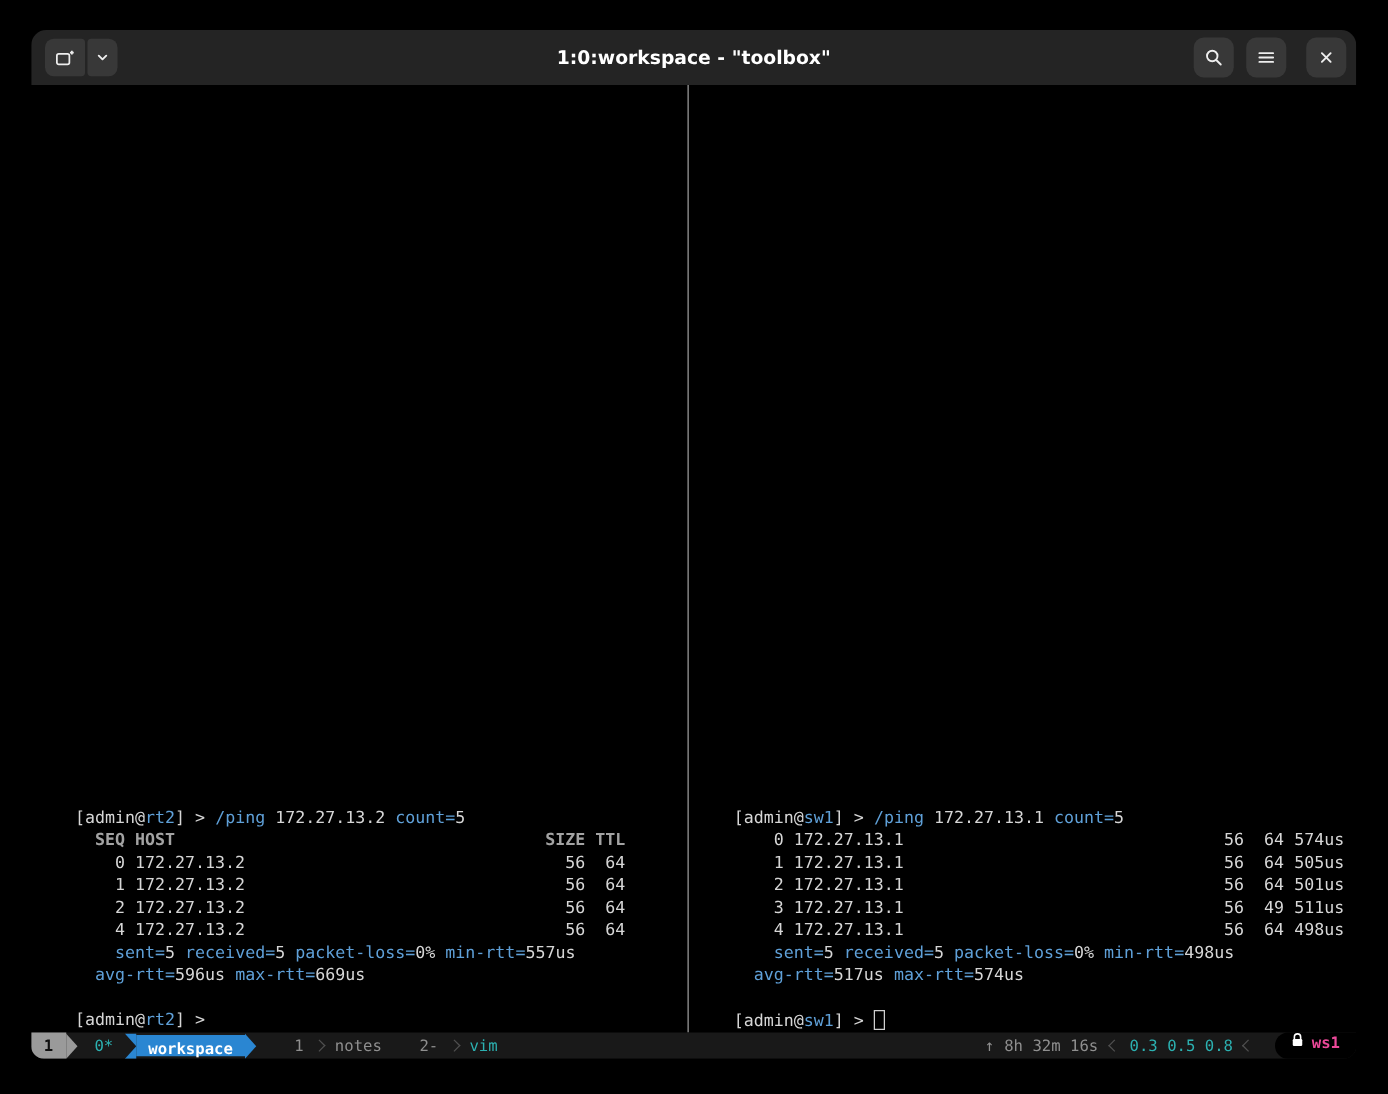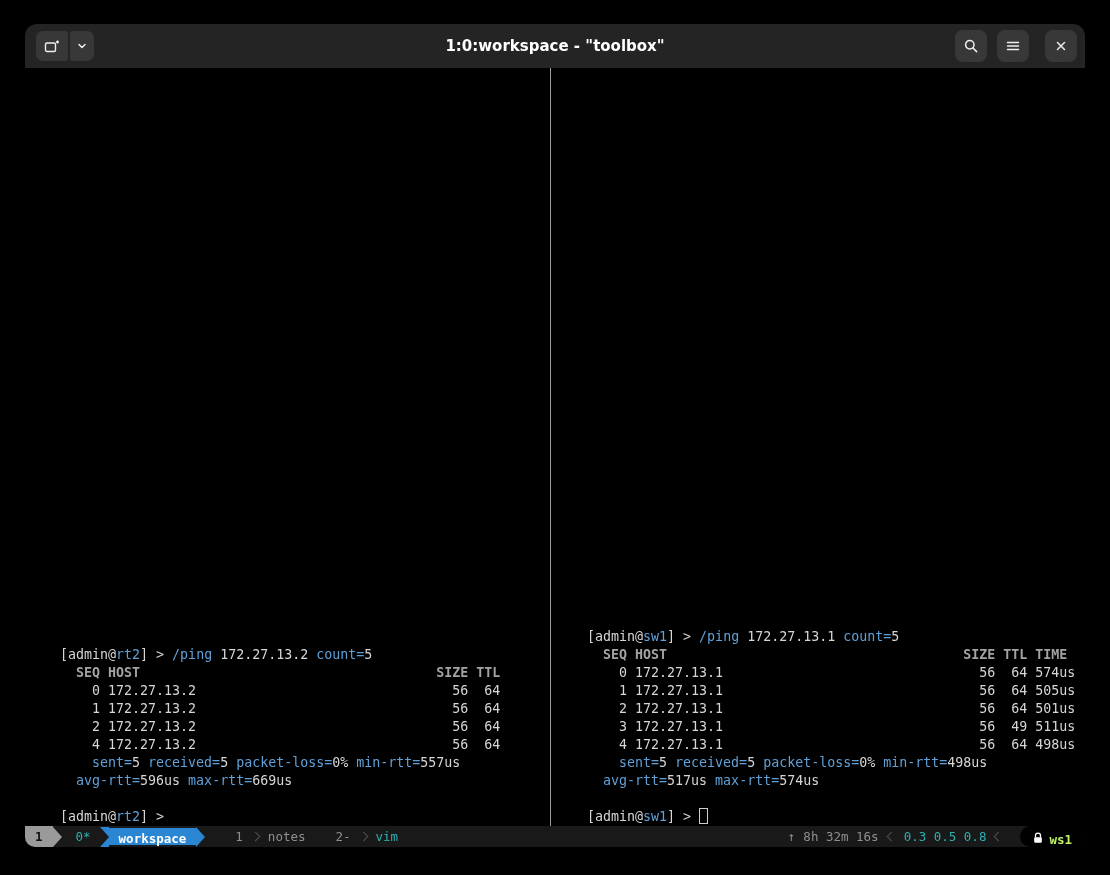--- a/index.html
+++ b/index.html
@@ -47,21 +47,21 @@
   .w-name{line-height:21px;}
   .w-name.active{display:inline-block;height:17px;background:var(--blue);color:#fff;font-weight:bold;padding:0 10px;}
   .teal{color:var(--teal);}
   .dim{color:#8f8f8f;}
   .active-group{margin-left:14px;}
   .chev{display:inline-block;width:7px;height:7px;border-top:1px solid #505050;border-right:1px solid #505050;margin:0 9px;}
   .chev.right{transform:rotate(45deg);}
   .chev.left{transform:rotate(-135deg);}
   .sb-right{margin-left:auto;display:flex;align-items:center;}
   .up{color:#8f8f8f;margin-right:8px;}
-  .sb-host{display:flex;align-items:flex-end;gap:6px;height:21px;background:#000;border-radius:11px 0 0 11px;padding:0 13px 0 13px;color:#bef264;font-weight:bold;margin-left:9px;}
+  .sb-host{display:flex;align-items:flex-start;gap:6px;height:21px;background:#000;border-radius:11px 0 0 11px;padding:0 13px 0 13px;color:#ec4899;font-weight:bold;margin-left:9px;}
 </style>
 </head>
 <body>
 
 <div class="window">
 
   <div class="headerbar">
     <div class="hb-left">
       <button class="hb-btn btn-newtab">
         <span>
@@ -121,21 +121,20 @@
         <div class="tline"><span class="sg-fg">    2 172.27.13.2                                56  64</span></div>
         <div class="tline"><span class="sg-fg">    4 172.27.13.2                                56  64</span></div>
         <div class="tline"><span class="sg-fg">    </span><span class="sg-ac">sent=</span><span class="sg-fg">5 </span><span class="sg-ac">received=</span><span class="sg-fg">5 </span><span class="sg-ac">packet-loss=</span><span class="sg-fg">0% </span><span class="sg-ac">min-rtt=</span><span class="sg-fg">557us</span></div>
         <div class="tline"><span class="sg-fg">  </span><span class="sg-ac">avg-rtt=</span><span class="sg-fg">596us </span><span class="sg-ac">max-rtt=</span><span class="sg-fg">669us</span></div>
         <div class="tline">&nbsp;</div>
         <div class="tline"><span class="sg-fg">[admin@</span><span class="sg-ac">rt2</span><span class="sg-fg">] &gt; </span></div>
       </div>
     <div class="divider"></div>
     <div class="pane pane-right" id="pane-right">
         <div class="tline"><span class="sg-fg">[admin@</span><span class="sg-ac">sw1</span><span class="sg-fg">] &gt; </span><span class="sg-ac">/ping</span><span class="sg-fg"> 172.27.13.1 </span><span class="sg-ac">count=</span><span class="sg-fg">5</span></div>
-        <div class="tline"><span class="sg-hd">  SEQ HOST                                     SIZE TTL TIME</span></div>
         <div class="tline"><span class="sg-fg">    0 172.27.13.1                                56  64 574us</span></div>
         <div class="tline"><span class="sg-fg">    1 172.27.13.1                                56  64 505us</span></div>
         <div class="tline"><span class="sg-fg">    2 172.27.13.1                                56  64 501us</span></div>
         <div class="tline"><span class="sg-fg">    3 172.27.13.1                                56  49 511us</span></div>
         <div class="tline"><span class="sg-fg">    4 172.27.13.1                                56  64 498us</span></div>
         <div class="tline"><span class="sg-fg">    </span><span class="sg-ac">sent=</span><span class="sg-fg">5 </span><span class="sg-ac">received=</span><span class="sg-fg">5 </span><span class="sg-ac">packet-loss=</span><span class="sg-fg">0% </span><span class="sg-ac">min-rtt=</span><span class="sg-fg">498us</span></div>
         <div class="tline"><span class="sg-fg">  </span><span class="sg-ac">avg-rtt=</span><span class="sg-fg">517us </span><span class="sg-ac">max-rtt=</span><span class="sg-fg">574us</span></div>
         <div class="tline">&nbsp;</div>
         <div class="tline"><span class="sg-fg">[admin@</span><span class="sg-ac">sw1</span><span class="sg-fg">] &gt; </span><span class="sg-cursor"></span></div>
       </div>

